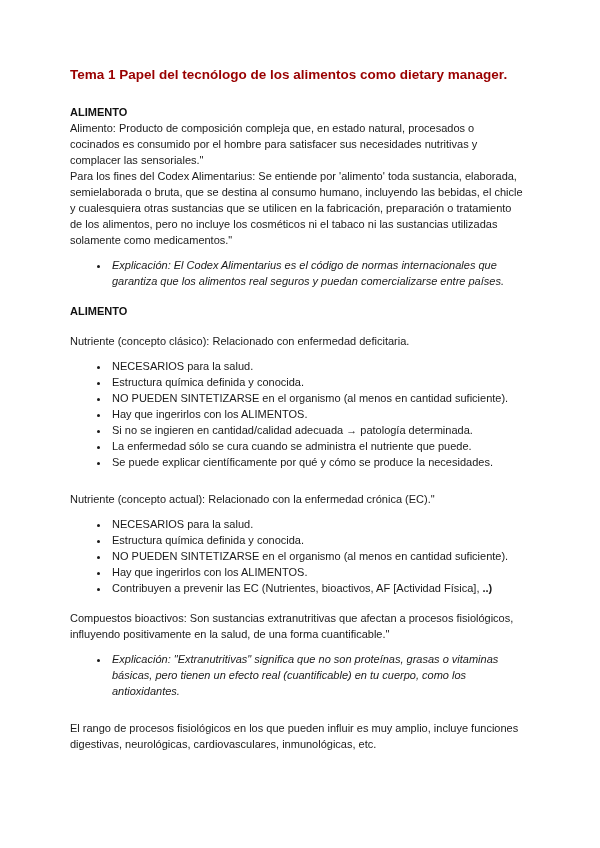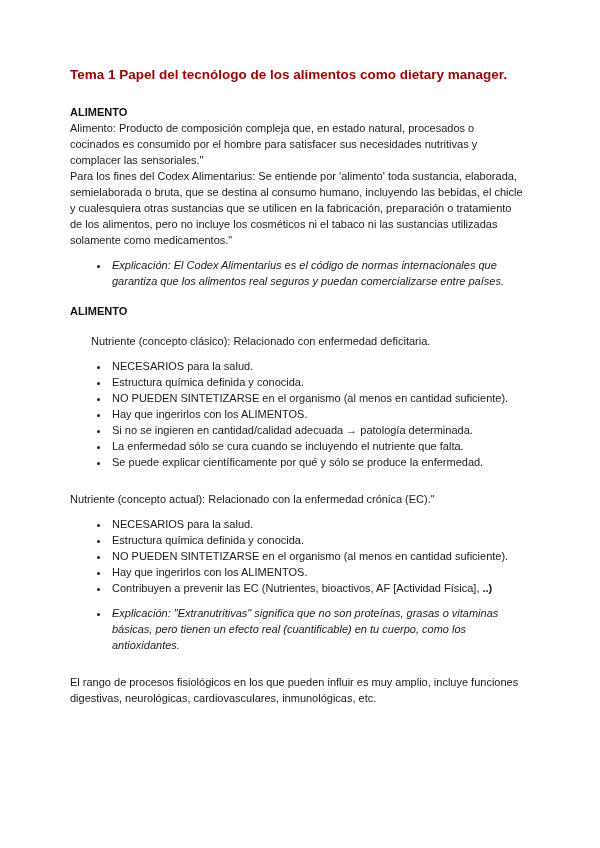--- a/index.html
+++ b/index.html
@@ -43,21 +43,20 @@
     color: #111111;
   }
   h2.spaced {
     margin-top: 14px;
   }
   p {
     margin: 0;
   }
   p.spaced {
     margin-top: 14px;
-    margin-left: 21px;
   }
   p.small-spaced {
     margin-top: 21px;
   }
   .lead {
     font-weight: normal;
   }
   ul.doc-list {
     margin: 9px 0 9px 0;
     padding: 0 0 0 40px;
@@ -95,35 +94,36 @@
   <h2 class="doc-heading spaced">ALIMENTO</h2>
 
   <p class="spaced"><span class="lead">Nutriente (concepto clásico):</span><span> Relacionado con enfermedad deficitaria.</span></p>
 
   <ul class="doc-list">
     <li>NECESARIOS para la salud.</li>
     <li>Estructura química definida y conocida.</li>
     <li>NO PUEDEN SINTETIZARSE en el organismo (al menos en cantidad suficiente).</li>
     <li>Hay que ingerirlos con los ALIMENTOS.</li>
     <li>Si no se ingieren en cantidad/calidad adecuada → patología determinada.</li>
-    <li>La enfermedad sólo se cura cuando se incluyendo el nutriente que falta.</li>
-    <li>Se puede explicar científicamente por qué y sólo se produce la enfermedad.</li>
+    <li>La enfermedad sólo se cura cuando se administra el nutriente que puede.</li>
+    <li>Se puede explicar científicamente por qué y cómo se produce la necesidades.</li>
   </ul>
 
   <p class="small-spaced"><span class="lead">Nutriente (concepto actual):</span><span> Relacionado con la enfermedad crónica (EC)."</span></p>
 
   <ul class="doc-list">
     <li>NECESARIOS para la salud.</li>
     <li>Estructura química definida y conocida.</li>
     <li>NO PUEDEN SINTETIZARSE en el organismo (al menos en cantidad suficiente).</li>
     <li>Hay que ingerirlos con los ALIMENTOS.</li>
     <li><span>Contribuyen a prevenir las EC (Nutrientes, bioactivos, AF [Actividad Física], </span><span class="bold-suffix">..)</span></li>
   </ul>
 
 
+  <p class="spaced"><span class="lead">Compuestos bioactivos:</span><span> Son sustancias extranutritivas que afectan a procesos fisiológicos, influyendo positivamente en la salud, de una forma cuantificable."</span></p>
 
   <ul class="doc-list italic-list">
     <li>Explicación: "Extranutritivas" significa que no son proteínas, grasas o vitaminas básicas, pero tienen un efecto real (cuantificable) en tu cuerpo, como los antioxidantes.</li>
   </ul>
 
   <p class="small-spaced">El rango de procesos fisiológicos en los que pueden influir es muy amplio, incluye funciones digestivas, neurológicas, cardiovasculares, inmunológicas, etc.</p>
 
 </div>
 
 </body></html>

